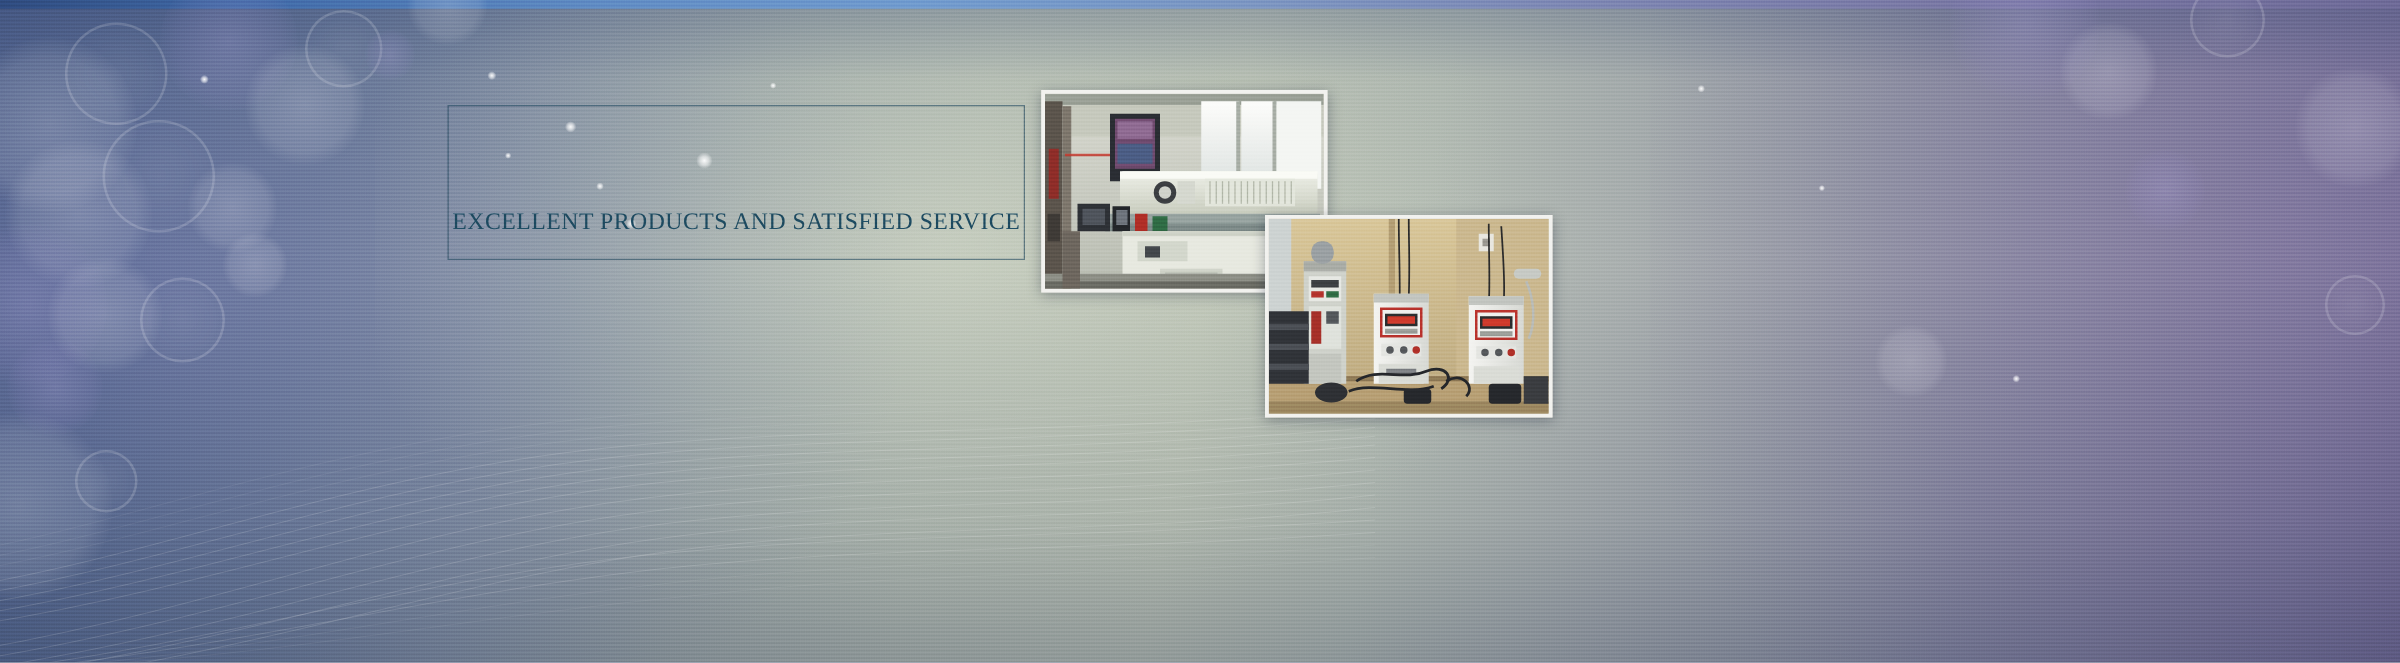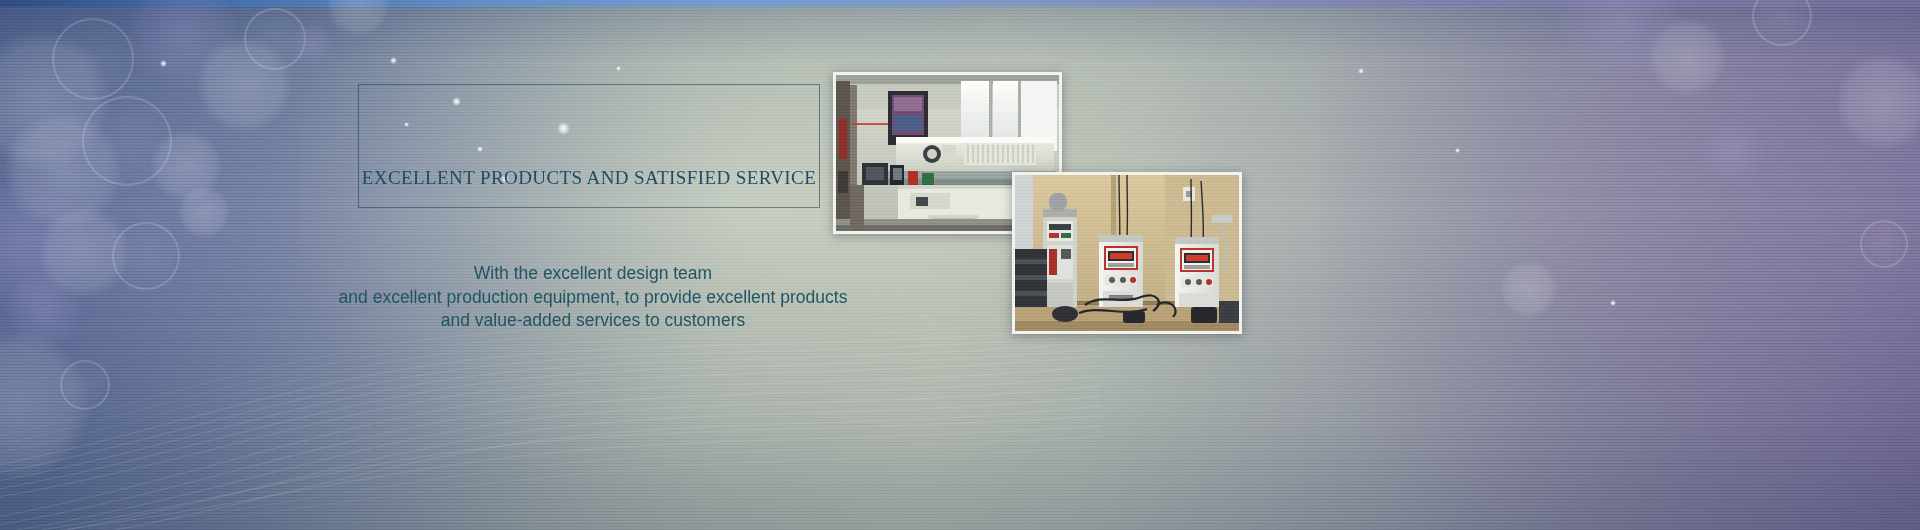--- a/index.html
+++ b/index.html
@@ -213,25 +213,20 @@
   </svg>
 
   <div class="text-col">
 
     <div class="frame-box"></div>
 
 
     <div class="subhead">EXCELLENT PRODUCTS AND SATISFIED SERVICE</div>
 
 
-    <div class="para">
-      <span class="ln">With the excellent design team</span>
-      <span class="ln">and excellent production equipment, to provide excellent products</span>
-      <span class="ln">and value-added services to customers</span>
-    </div>
   </div>
 
   <div class="photo" id="photo-factory">
     <svg class="ph-inner" viewBox="0 0 223 156" preserveAspectRatio="none">
       <defs>
         <linearGradient id="wallg" x1="0" y1="0" x2="0" y2="1">
           <stop offset="0" stop-color="#d8d9d0"></stop>
             <stop offset="1" stop-color="#b9bdb2"></stop>
         </linearGradient>
         <linearGradient id="wing" x1="0" y1="0" x2="0" y2="1">

